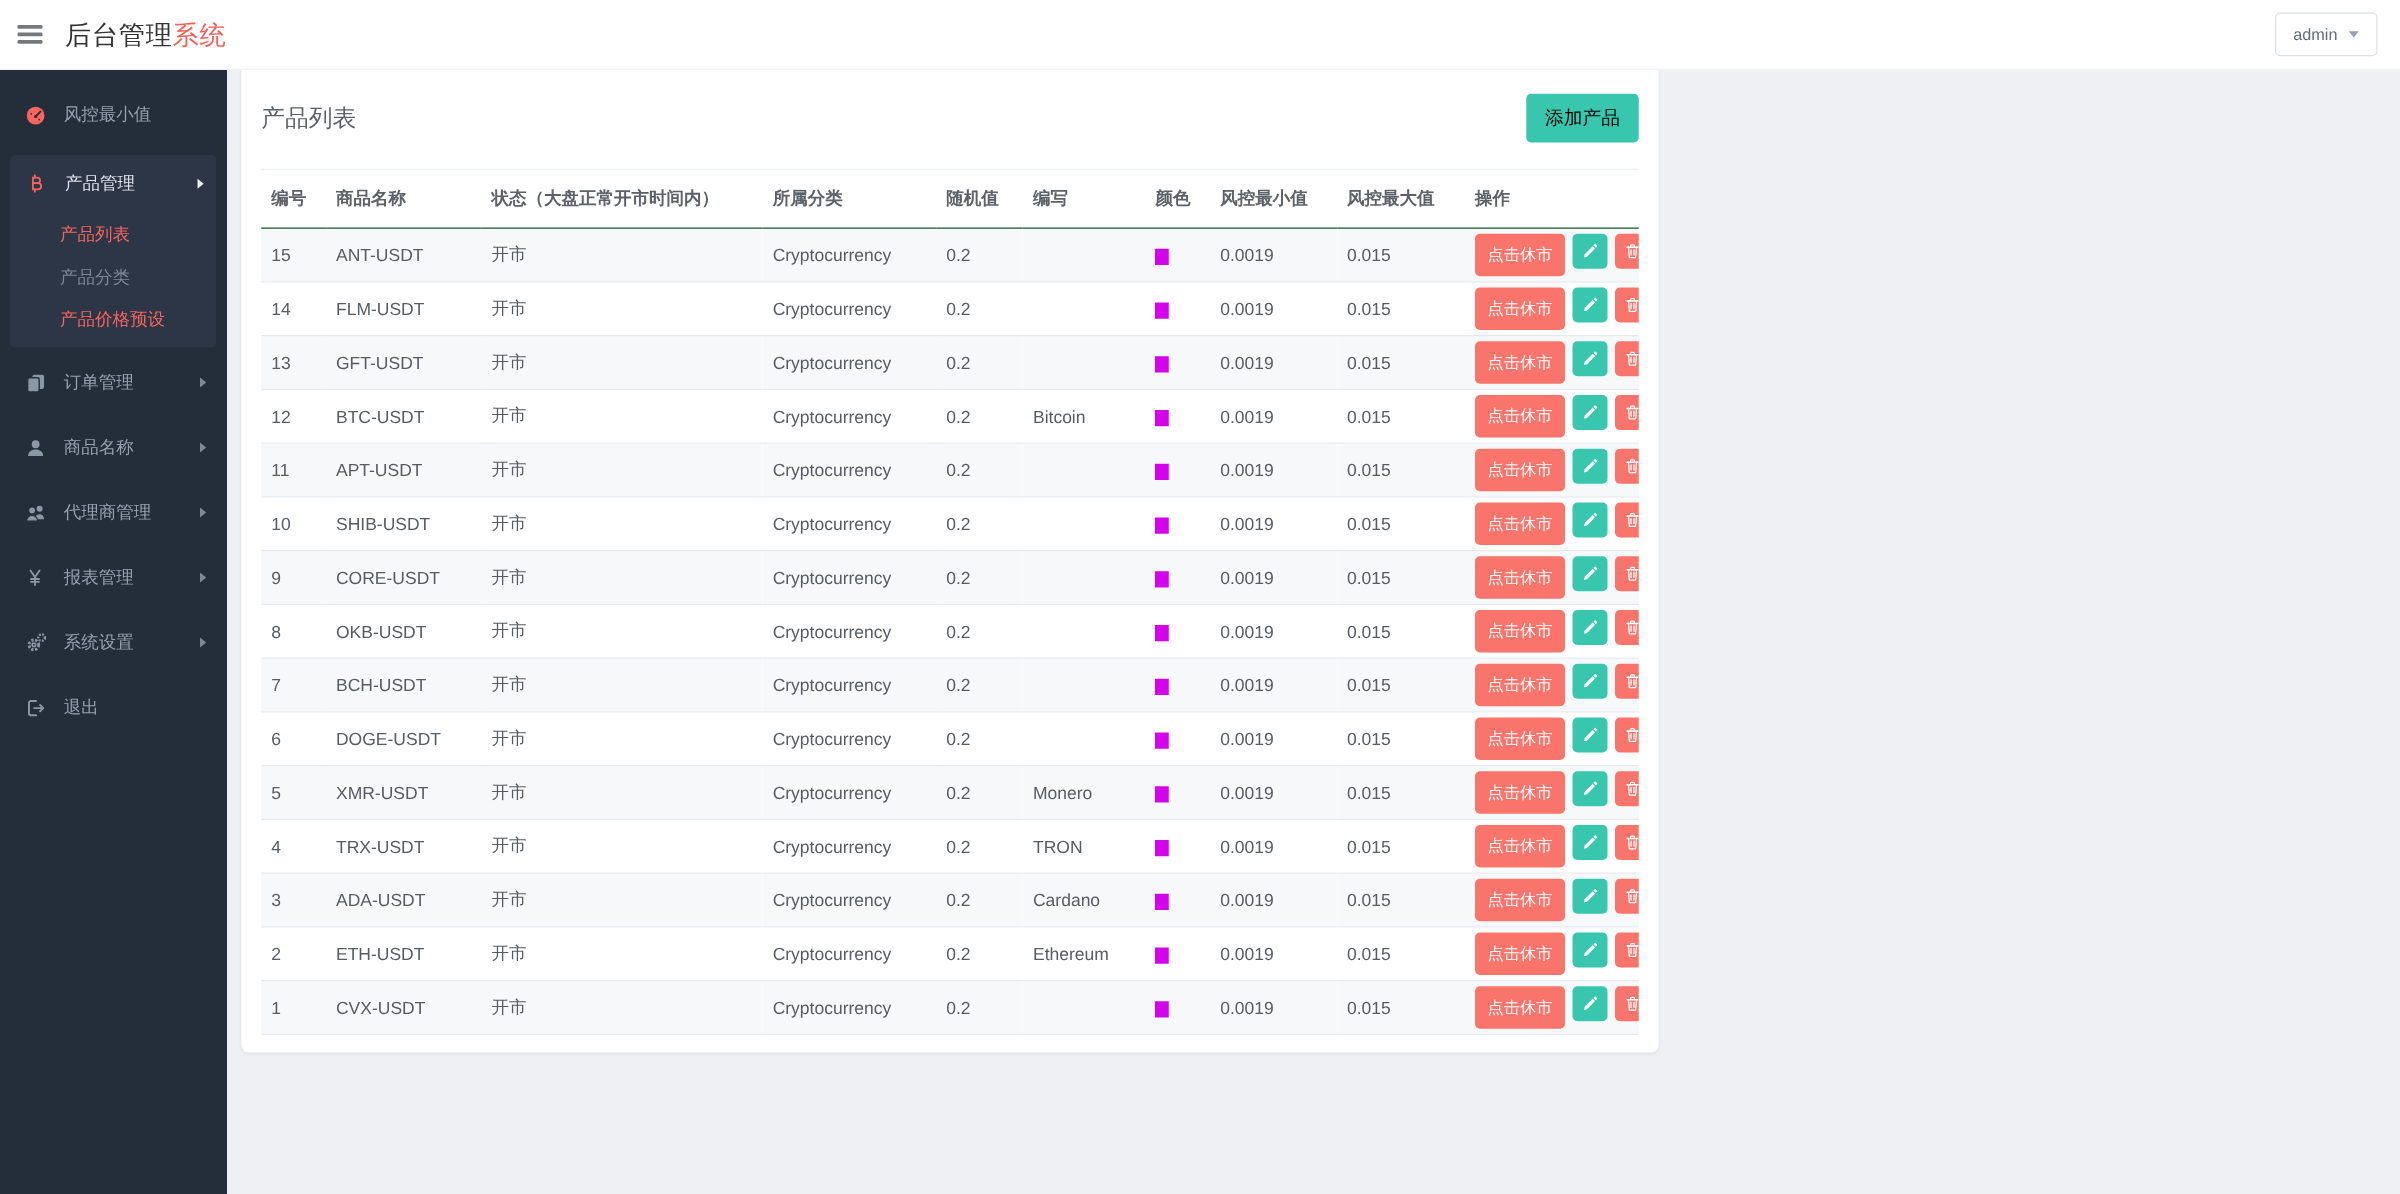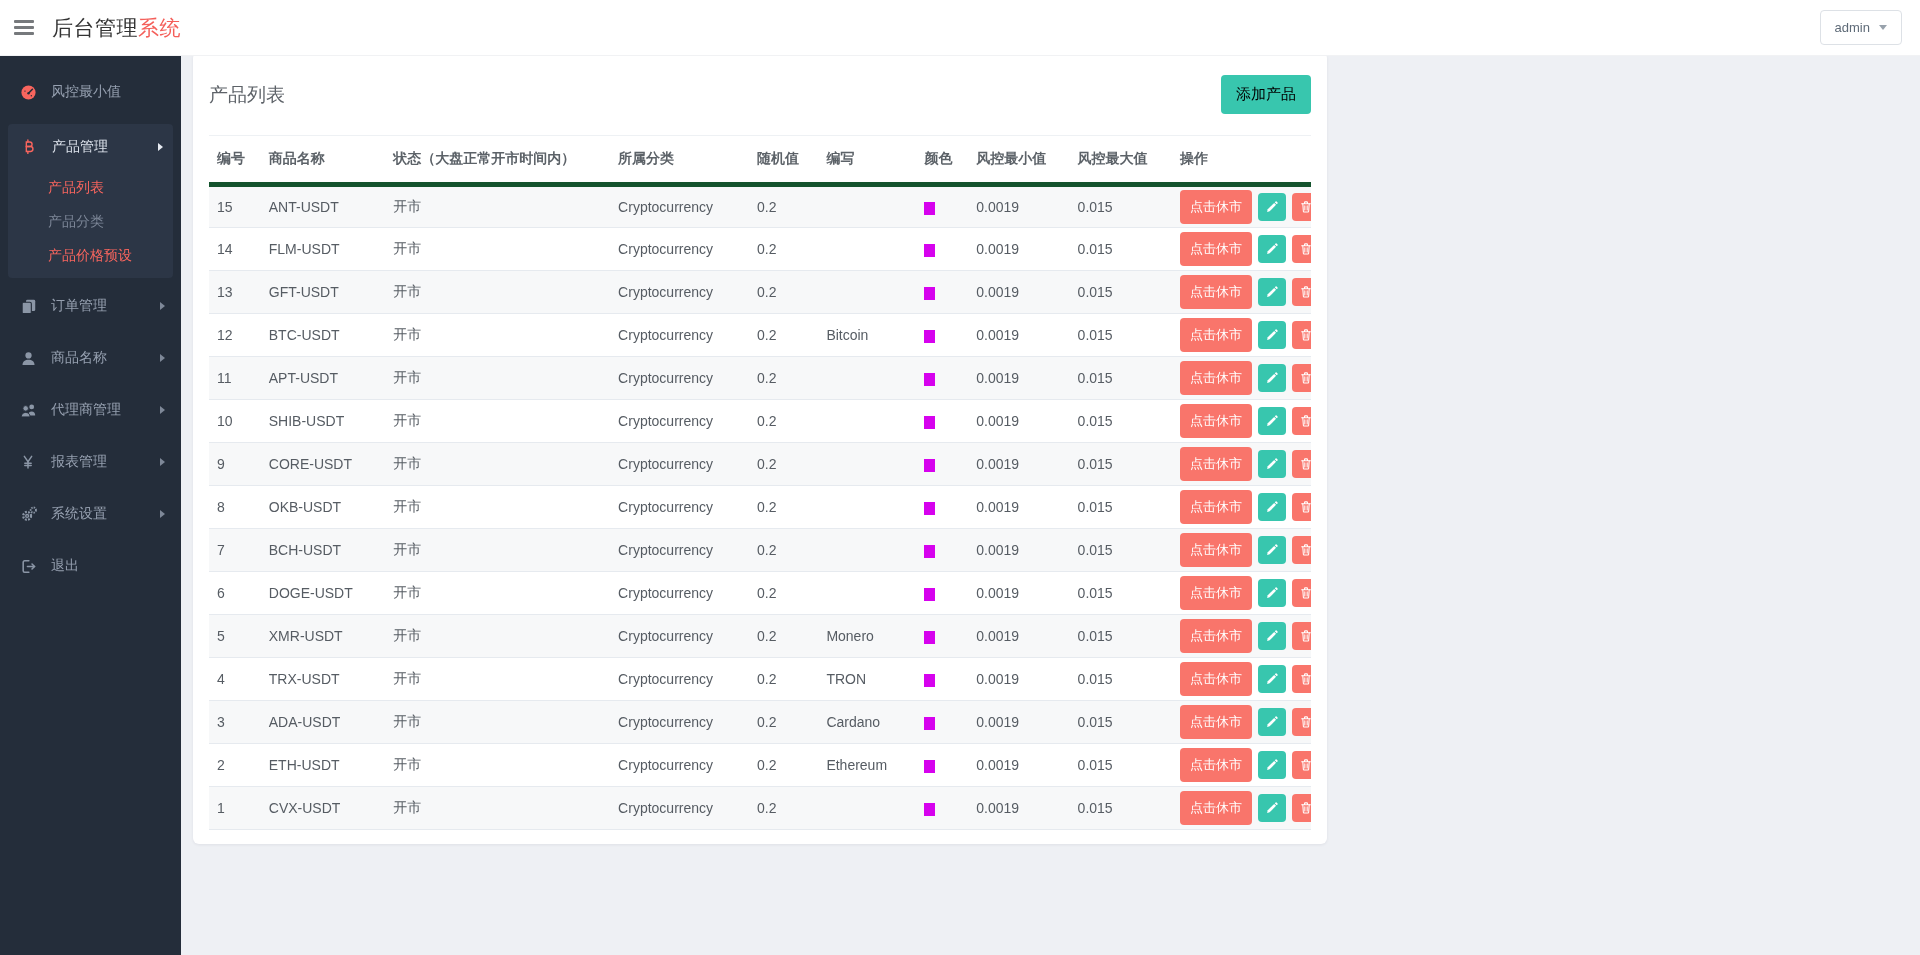--- a/index.html
+++ b/index.html
@@ -59,31 +59,31 @@
   }
   .card-header{display:flex;justify-content:space-between;align-items:center;padding:23px 0 21px;}
   .card-header h2{margin:0;font-size:19px;font-weight:400;color:#5d6268;}
   .btn-add{
     background:var(--accent_teal);color:#000000;border:none;border-radius:4px;
     padding:10px 15px;font-size:15px;cursor:pointer;
   }
   table{width:100%;border-collapse:collapse;table-layout:fixed;}
   thead th{
     text-align:left;padding:14px 8px;font-size:14px;font-weight:700;color:#5c6268;
-    border-top:1px solid #eef1f4;border-bottom:5px solid #14532d;white-space:nowrap;overflow:hidden;
+    border-top:1px solid #eef1f4;border-bottom:1px solid #14532d;white-space:nowrap;overflow:hidden;
   }
   th.c1{width:4.7%}th.c2{width:11.3%}th.c3{width:20.4%}th.c4{width:12.6%}th.c5{width:6.3%}
   th.c6{width:8.9%}th.c7{width:4.7%}th.c8{width:9.2%}th.c9{width:9.3%}th.c10{width:12.6%}
   tbody td{
     padding:0 8px;height:43px;font-size:14px;color:#565c63;
     border-bottom:1px solid #e6eaef;white-space:nowrap;overflow:hidden;
   }
   tbody tr:nth-child(odd){background:#f7f8f9;}
   .swatch{display:inline-block;width:11px;height:13px;vertical-align:middle;}
-  .ops{display:flex;align-items:center;gap:6px;}
+  .ops{display:flex;align-items:flex-start;gap:6px;}
   .btn-market{
     background:var(--accent_red);color:#fff;border:none;border-radius:4px;
     padding:8px 10px;font-size:13px;cursor:pointer;white-space:nowrap;
   }
   .btn-sq{
     width:28px;height:28px;border:none;border-radius:4px;color:#fff;
     display:inline-flex;align-items:center;justify-content:center;cursor:pointer;flex:0 0 auto;
   }
   .btn-sq.teal{background:var(--accent_teal);}
   .btn-sq.redbg{background:var(--accent_red);}

